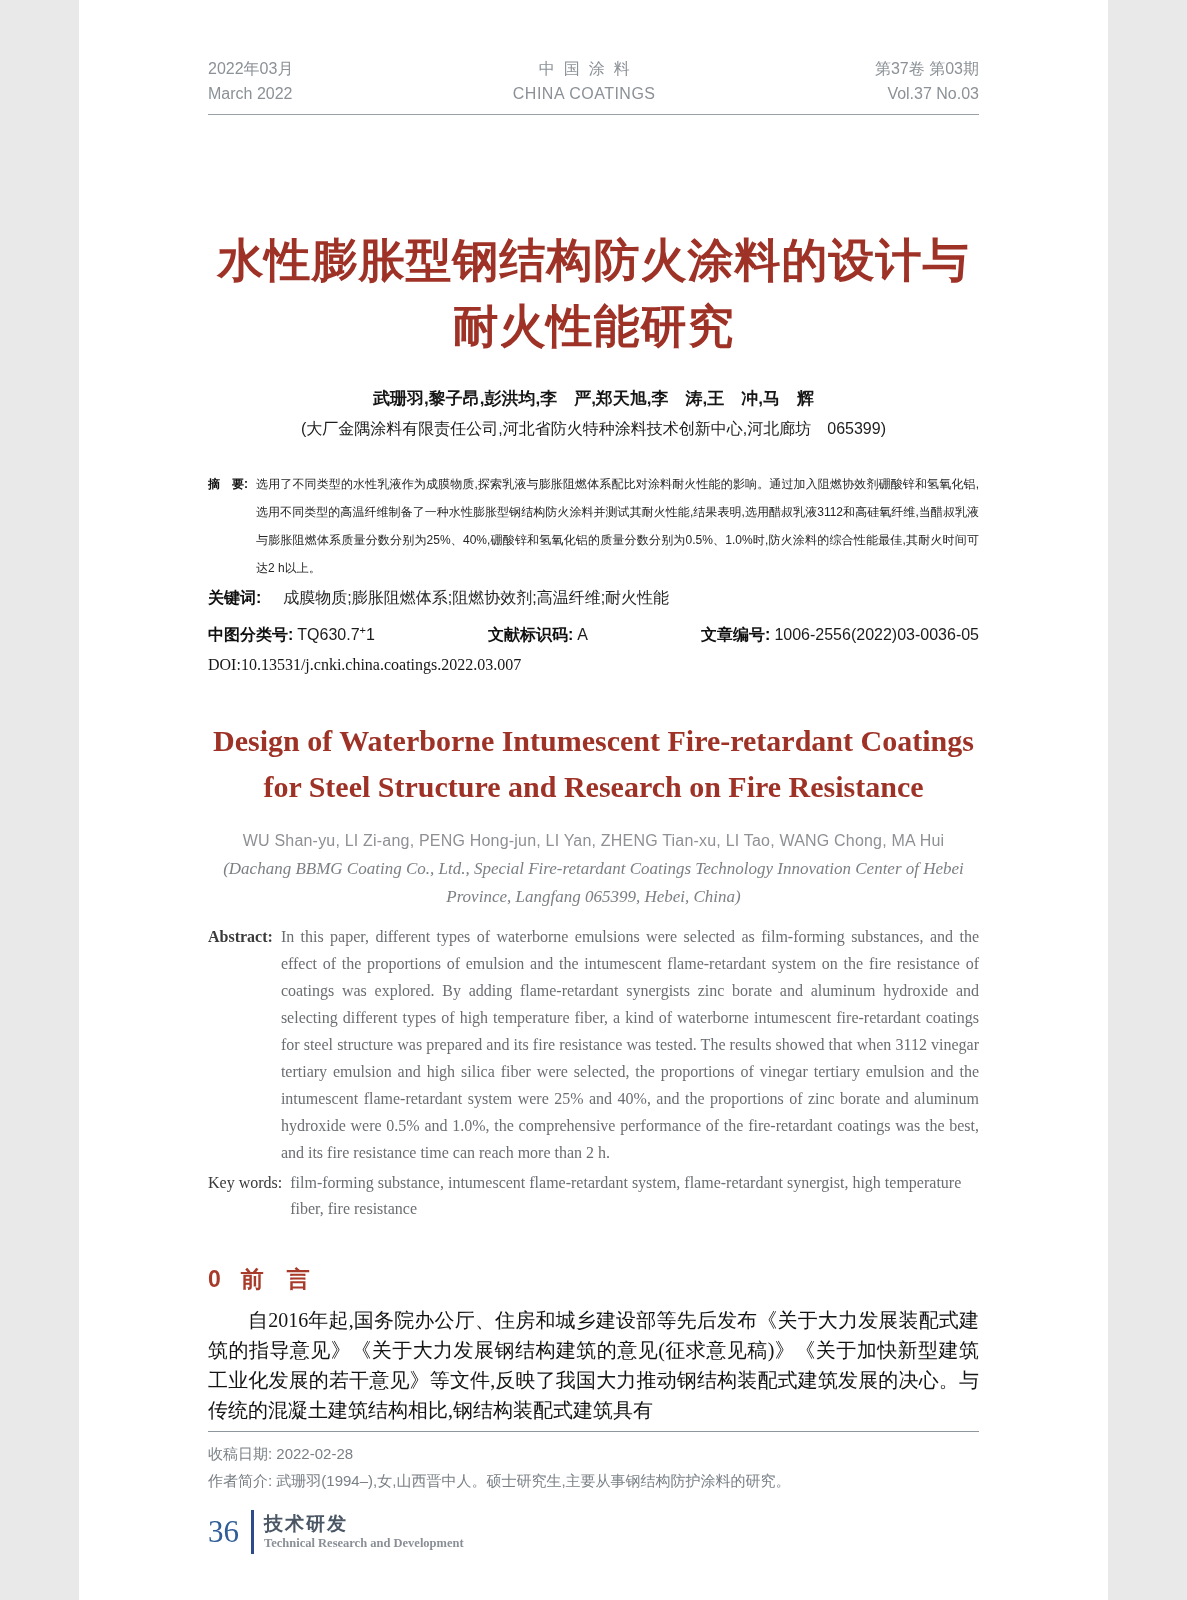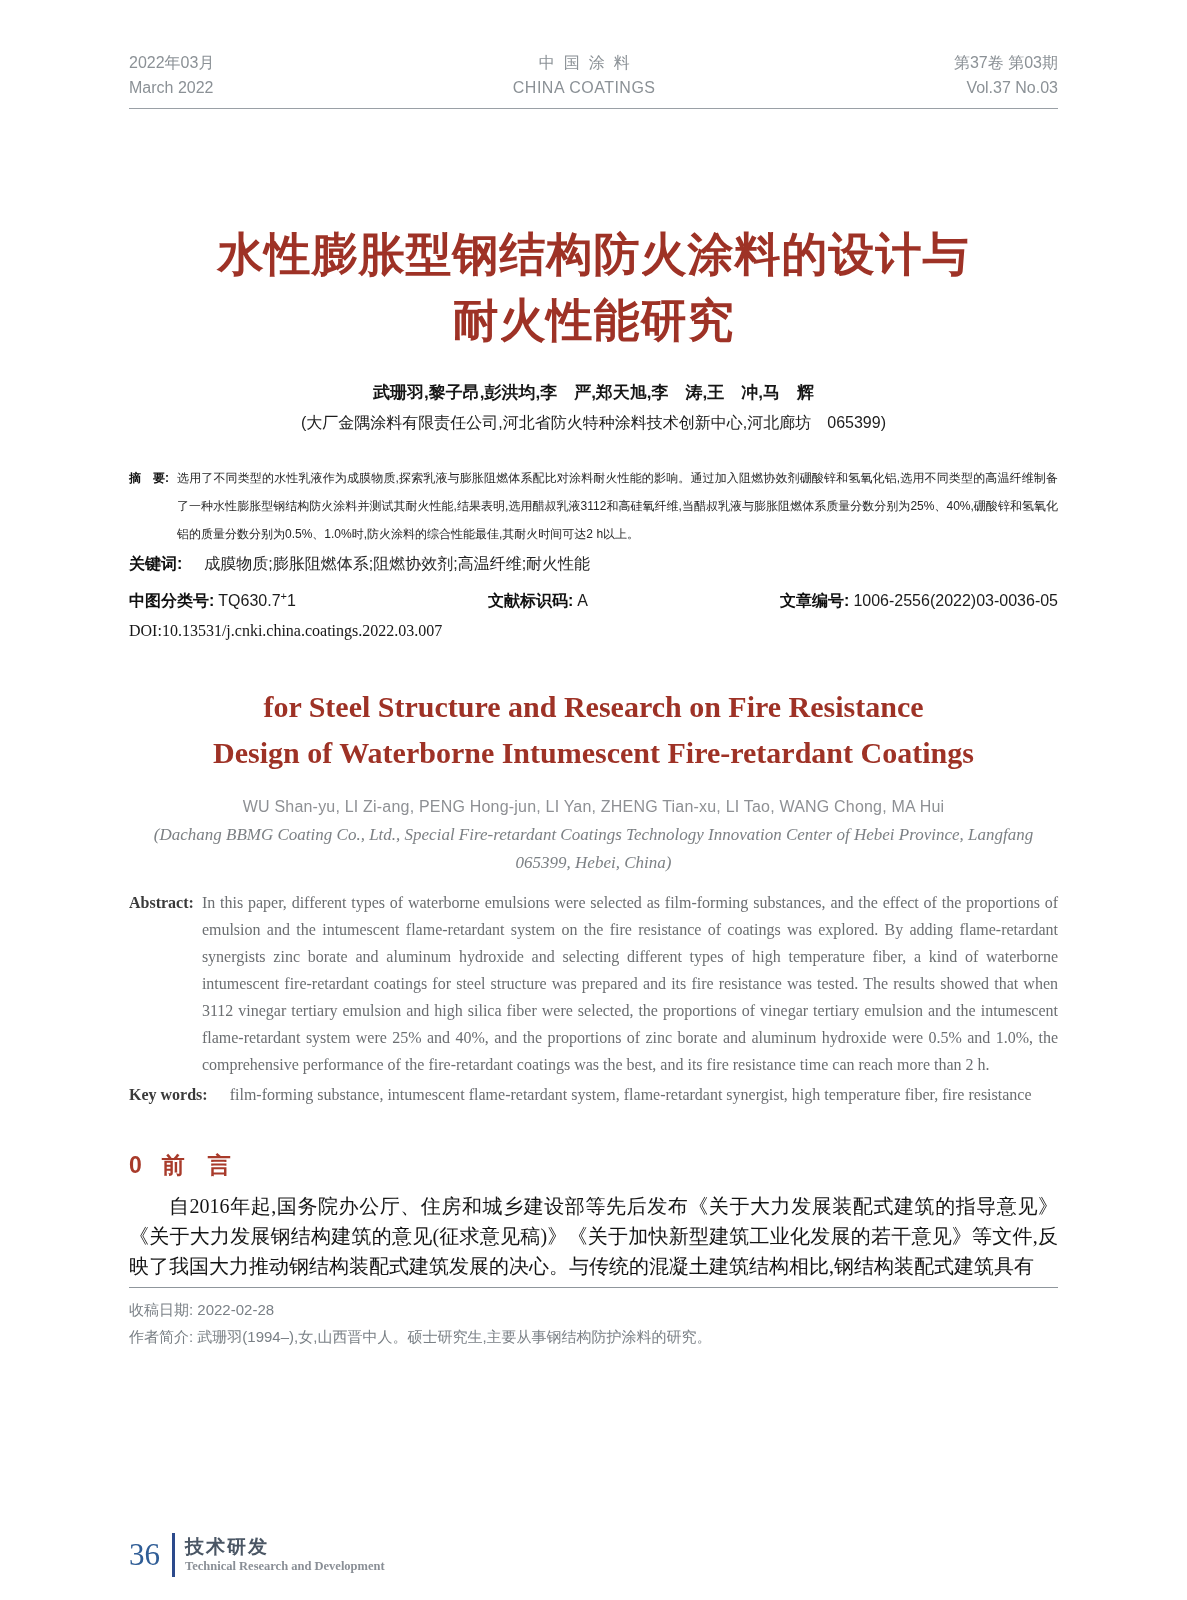--- a/index.html
+++ b/index.html
@@ -8,22 +8,22 @@
     --header_gray:#8b9196;
     --text_dark:#1f1f1f;
     --en_gray:#6b6e71;
     --footer_blue:#2f5d96;
     --footer_bar:#2c4a8c;
     --footer_slate:#4a5664;
   }
   *{margin:0;padding:0;box-sizing:border-box;}
   html,body{background:#e9e9e9;}
   .page{
-    width:1187px;height:1600px;margin:0 auto;background:#ffffff;
-    position:relative;overflow:hidden;padding:0 129px;
+    width:1029px;height:1600px;margin:0 auto;background:#ffffff;
+    position:relative;overflow:hidden;padding:6px 129px;
     font-family:"Liberation Sans","DejaVu Sans",sans-serif;color:var(--text_dark,#1f1f1f);
   }
   
   .journal-header{
     padding-top:50px;padding-bottom:8px;
     display:flex;justify-content:space-between;align-items:flex-end;
     border-bottom:1.5px solid #9aa0a6;
     color:var(--header_gray,#8b9196);
   }
   .jh-cell{font-size:16px;line-height:25px;}
@@ -67,41 +67,41 @@
     margin-top:12px;display:flex;text-align:justify;
     font-family:"Liberation Serif","DejaVu Serif",serif;
     font-size:16px;line-height:27px;color:var(--en_gray,#6b6e71);
   }
   .abs-en .abs-label{font-weight:700;white-space:nowrap;margin-right:8px;color:#3a3a3a;}
   .kw-en{
     margin-top:4px;display:flex;
     font-family:"Liberation Serif","DejaVu Serif",serif;
     font-size:16px;line-height:26px;color:var(--en_gray,#6b6e71);
   }
-  .kw-en .kw-label{font-weight:700;white-space:nowrap;margin-right:22px;color:#3a3a3a;}
+  .kw-en .kw-label{font-weight:400;white-space:nowrap;margin-right:8px;color:#3a3a3a;}
   
   .body-cols{
     margin-top:42px;display:flex;gap:38px;
     font-family:"Liberation Serif","DejaVu Serif",serif;
     font-size:20px;line-height:30px;color:#141414;text-align:justify;
   }
   .body-col{flex:1;min-width:0;}
   .section-heading{
     font-family:"Liberation Sans","DejaVu Sans",sans-serif;
     font-size:23px;line-height:30px;font-weight:700;
     color:var(--heading_red,#a83a2a);margin-bottom:11px;
   }
   .section-heading .sec-num{margin-right:20px;}
   .para-first{text-indent:2em;}
   sup.ref-sup{font-size:12px;vertical-align:super;line-height:0;}
   
   .footnote-rule{margin-top:6px;border-top:1.5px solid #8f969c;}
   .footnotes{margin-top:8px;font-size:15px;line-height:27px;color:#7a8086;}
   
-  .page-footer{position:absolute;left:129px;bottom:23px;display:flex;align-items:center;}
+  .page-footer{position:absolute;left:129px;bottom:46px;display:flex;align-items:center;}
   .page-num{font-family:"Liberation Serif","DejaVu Serif",serif;font-size:31px;color:var(--footer_blue,#2f5d96);}
   .footer-bar{width:3px;height:44px;background:var(--footer_bar,#2c4a8c);margin:0 10px 0 12px;}
   .footer-col .col-cn{font-size:19px;font-weight:700;letter-spacing:2px;color:var(--footer_slate,#4a5664);line-height:23px;}
   .footer-col .col-en{font-family:"Liberation Serif","DejaVu Serif",serif;font-size:12.5px;font-weight:700;color:#8a8f96;line-height:17px;}
 </style>
 </head>
 <body>
 
 <div class="page">
 
@@ -146,22 +146,22 @@
       <span class="m-label">文献标识码:</span><span>A</span>
     </span>
     <span>
       <span class="m-label">文章编号:</span><span>1006-2556(2022)03-0036-05</span>
     </span>
   </div>
 
   <div class="doi-line">DOI:10.13531/j.cnki.china.coatings.2022.03.007</div>
 
   <h2 class="title-en">
+    <div>Design of Waterborne Intumescent Fire-retardant Coatings</div>
     <div>for Steel Structure and Research on Fire Resistance</div>
-    <div>Design of Waterborne Intumescent Fire-retardant Coatings</div>
   </h2>
 
   <div class="authors-en">WU Shan-yu, LI Zi-ang, PENG Hong-jun, LI Yan, ZHENG Tian-xu, LI Tao, WANG Chong, MA Hui</div>
   <div class="affiliation-en">(Dachang BBMG Coating Co., Ltd., Special Fire-retardant Coatings Technology Innovation Center of Hebei Province, Langfang 065399, Hebei, China)</div>
 
   <div class="abs-en">
     <span class="abs-label">Abstract:</span>
     <span>In this paper, different types of waterborne emulsions were selected as film-forming substances, and the effect of the proportions of emulsion and the intumescent flame-retardant system on the fire resistance of coatings was explored. By adding flame-retardant synergists zinc borate and aluminum hydroxide and selecting different types of high temperature fiber, a kind of waterborne intumescent fire-retardant coatings for steel structure was prepared and its fire resistance was tested. The results showed that when 3112 vinegar tertiary emulsion and high silica fiber were selected, the proportions of vinegar tertiary emulsion and the intumescent flame-retardant system were 25% and 40%, and the proportions of zinc borate and aluminum hydroxide were 0.5% and 1.0%, the comprehensive performance of the fire-retardant coatings was the best, and its fire resistance time can reach more than 2 h.</span>
   </div>
 

